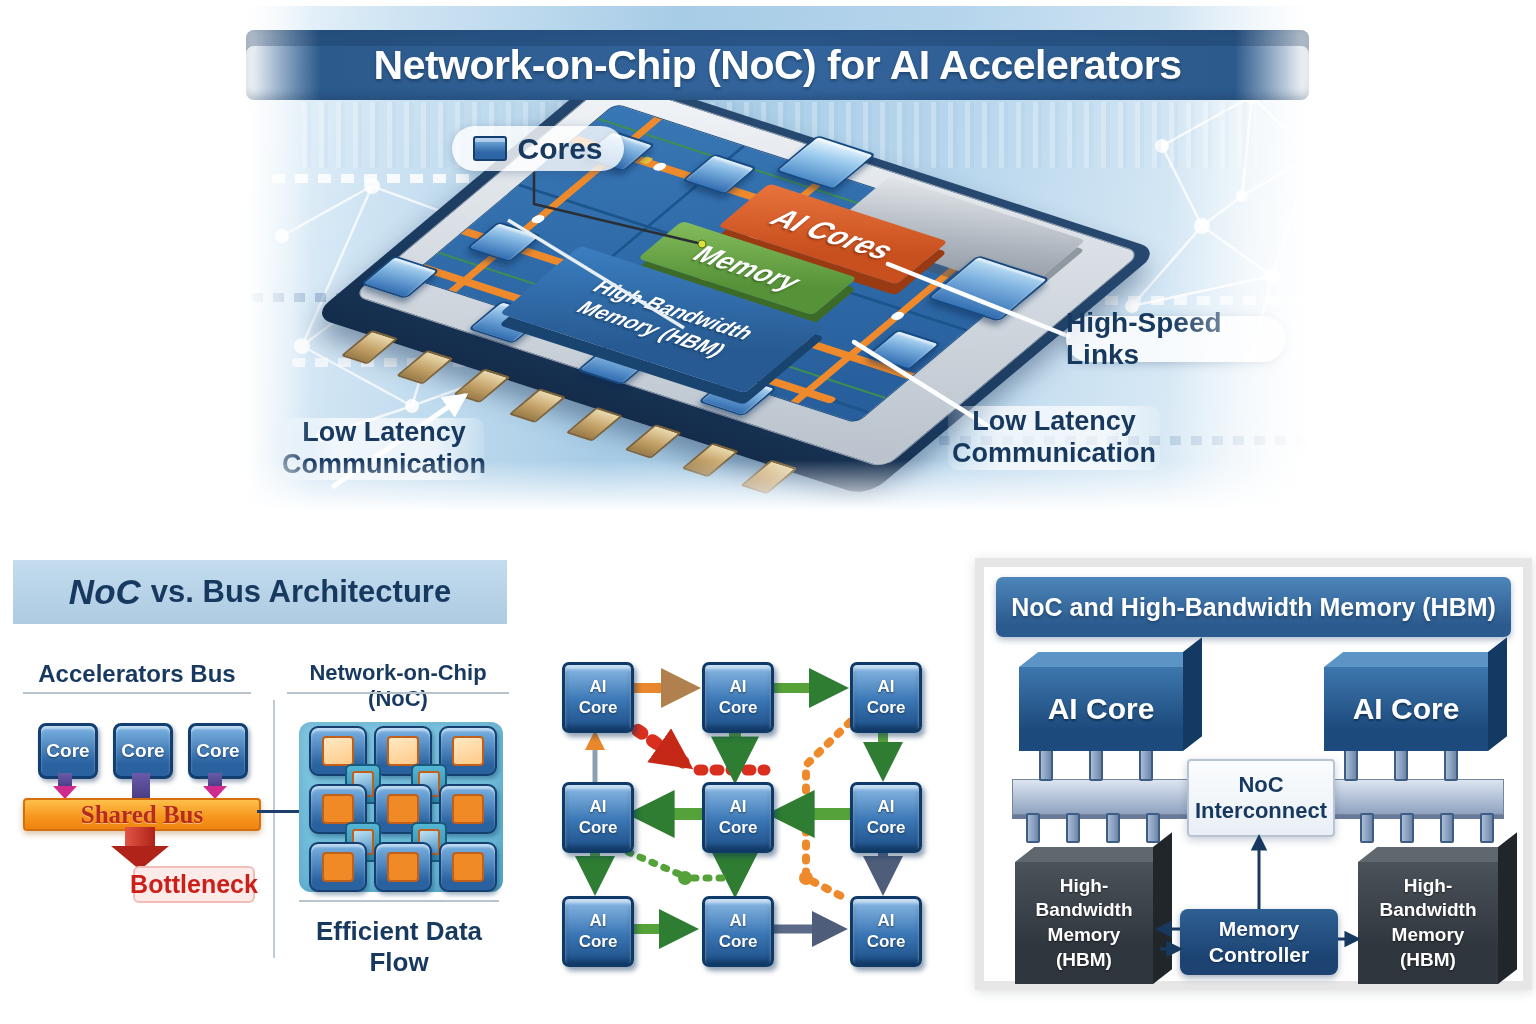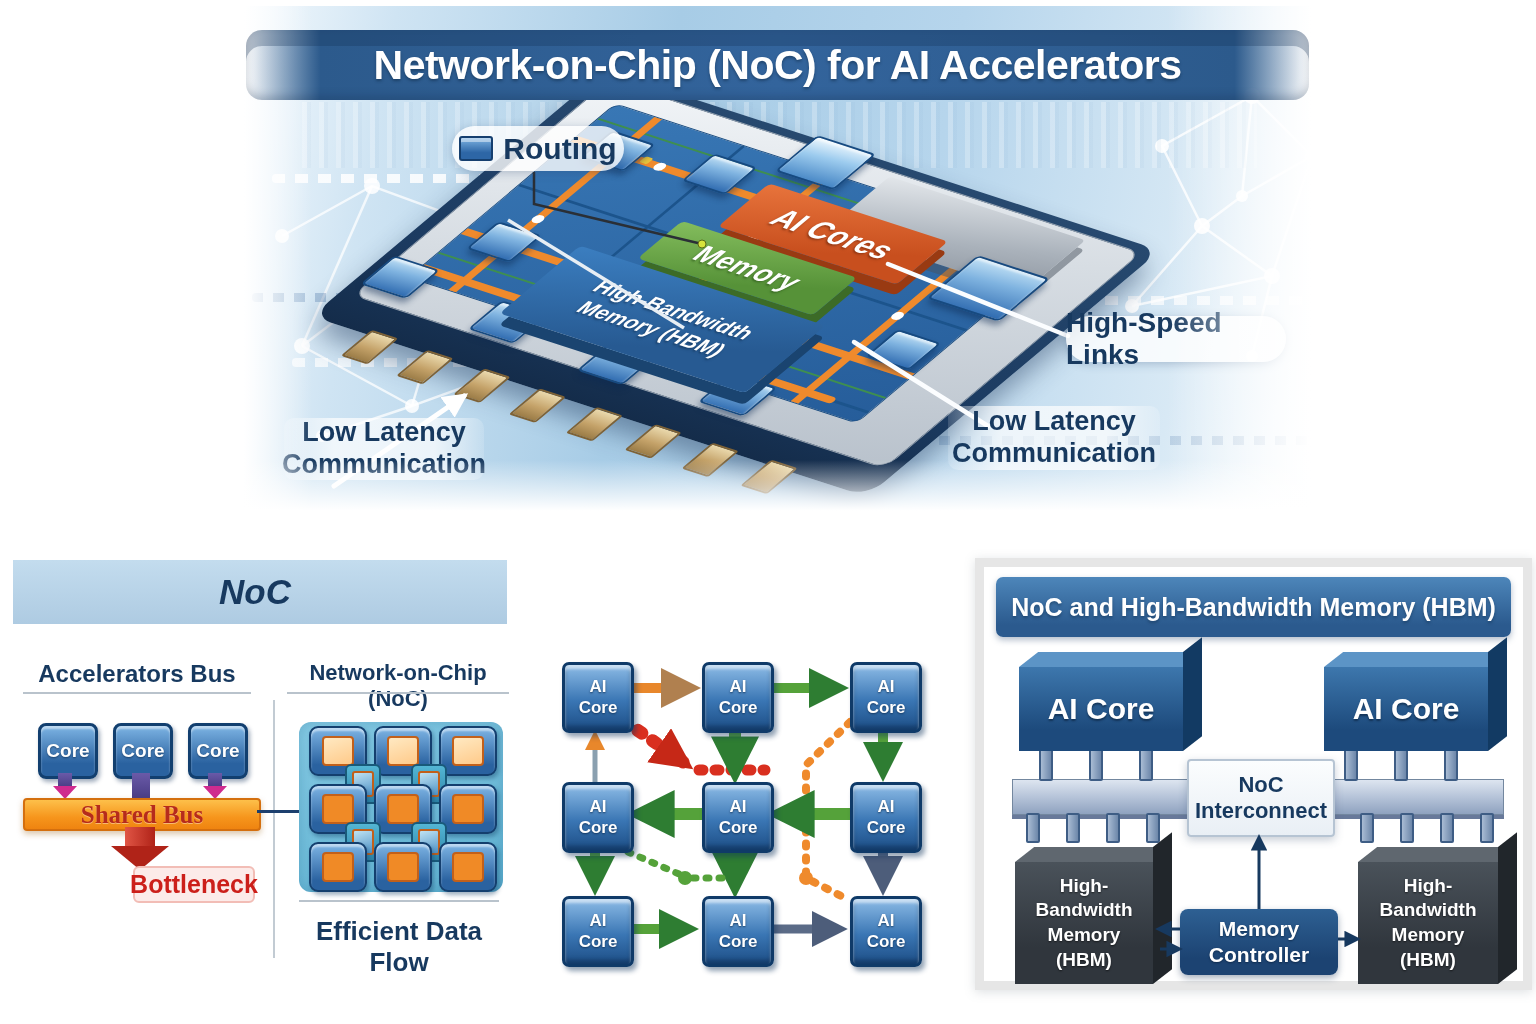--- a/index.html
+++ b/index.html
@@ -10,21 +10,21 @@
 
   
   .illus{left:232px;top:6px;width:1095px;height:509px;overflow:hidden;}
   .illus-bg{inset:0;background:linear-gradient(100deg,#f7fbfe 0%,#cfe4f3 14%,#a7cce6 38%,#b6d5ec 62%,#d8e9f5 85%,#fcfeff 100%);}
   .barcode{left:70px;right:70px;top:96px;height:66px;background:repeating-linear-gradient(90deg,rgba(255,255,255,.45) 0 5px,rgba(120,160,200,.12) 5px 9px,transparent 9px 17px);opacity:.55;}
   .dotrow{height:9px;background:repeating-linear-gradient(90deg,rgba(255,255,255,.85) 0 13px,transparent 13px 23px);border-radius:4px;}
   .dotrow.dark{background:repeating-linear-gradient(90deg,rgba(35,85,145,.25) 0 11px,transparent 11px 21px);}
   .fade-l{left:0;top:0;bottom:0;width:80px;background:linear-gradient(90deg,#fff 15%,rgba(255,255,255,0));}
   .fade-r{right:0;top:0;bottom:0;width:160px;background:linear-gradient(270deg,#fff 10%,rgba(255,255,255,0));}
   .fade-b{left:0;right:0;bottom:0;height:55px;background:linear-gradient(0deg,#fff 8%,rgba(255,255,255,0));}
-  .banner{left:14px;right:18px;top:24px;height:70px;border-radius:16px;
+  .banner{left:14px;right:18px;top:24px;height:70px;border-radius:8px;
     background:linear-gradient(90deg,rgba(40,78,120,0) 0%,#2c5a8c 7%,#33649c 50%,#2c5a8c 93%,rgba(40,78,120,0) 100%);
     box-shadow:inset 0 16px 0 rgba(18,48,82,.28), inset 0 -4px 8px rgba(15,40,70,.25);
     display:flex;align-items:center;justify-content:center;}
   .banner span{color:#fff;font-weight:bold;font-size:41px;letter-spacing:-.5px;text-shadow:0 2px 3px rgba(10,35,60,.45);}
 
   
   .chip3d{left:235px;top:118px;width:560px;height:300px;transform:rotate(18deg) skewX(-32deg) scaleY(.95);transform-origin:50% 50%;}
   .substrate{left:-12px;top:-8px;right:-12px;bottom:-34px;background:linear-gradient(180deg,#27496f,#1b3a60 70%,#142c4a);border-radius:20px;box-shadow:10px 16px 24px rgba(30,55,90,.45);}
   .interposer{inset:0;background:linear-gradient(160deg,#f2f5f8 0%,#d7dde3 45%,#b9c2cc 100%);border-radius:14px;border:1px solid #98a4b1;}
   .die{left:26px;top:22px;width:470px;height:240px;background:linear-gradient(150deg,#3877b5,#265d9a);border-radius:8px;border:1px solid #174b81;}
@@ -225,21 +225,21 @@
       <polyline points="302,166 302,198 470,238" fill="none" stroke="#2a2f36" stroke-width="2.5"></polyline>
       <circle cx="470" cy="238" r="4" fill="#d8e23c" stroke="#5a6b18"></circle>
       <line x1="276" y1="214" x2="452" y2="322" stroke="#e7eef4" stroke-width="3.5"></line>
       <line x1="656" y1="258" x2="836" y2="330" stroke="#fbfdff" stroke-width="4.5" stroke-linecap="round"></line>
       <line x1="622" y1="336" x2="756" y2="420" stroke="#fbfdff" stroke-width="4.5" stroke-linecap="round"></line>
       <line x1="102" y1="480" x2="232" y2="390" stroke="#ffffff" stroke-width="5" stroke-linecap="round" marker-end="url(#mWhite)"></line>
     </svg>
 
     <div class="abs pill" style="left:220px;top:120px;width:172px;height:45px;font-size:30px;">
       <span class="ricon"></span>
-      <span>Routing</span>
+      <span>Cores</span>
     </div>
     <div class="abs pill" style="left:834px;top:310px;width:220px;height:46px;font-size:28px;">
       <span>High-Speed Links</span>
     </div>
     <div class="abs pill soft pre" style="left:52px;top:412px;width:200px;height:62px;font-size:27px;">
       <span class="pre">Low Latency
 Communication</span>
     </div>
     <div class="abs pill soft pre" style="left:716px;top:400px;width:212px;height:64px;font-size:27px;">
       <span class="pre">Low Latency
@@ -251,20 +251,21 @@
     <div class="abs fade-b"></div>
 
     <div class="abs banner">
       <span>Network-on-Chip (NoC) for AI Accelerators</span>
     </div>
   </div>
 
   <div class="abs p1">
     <div class="abs phead">
       <span style="font-style:italic;font-size:35px;margin-right:10px;">NoC</span>
+      <span>vs. Bus Architecture</span>
     </div>
     <div class="abs subhead" style="left:24px;top:100px;width:200px;">Accelerators Bus</div>
     <div class="abs rule" style="left:10px;top:132px;width:228px;"></div>
     <div class="abs subhead" style="left:272px;top:100px;width:226px;font-size:22px;">Network-on-Chip (NoC)</div>
     <div class="abs rule" style="left:274px;top:132px;width:222px;"></div>
     <div class="abs vdivider" style="left:260px;top:140px;height:258px;"></div>
 
     <div class="abs corebox" style="left:25px;top:163px;">
         <span>Core</span>
       </div>

